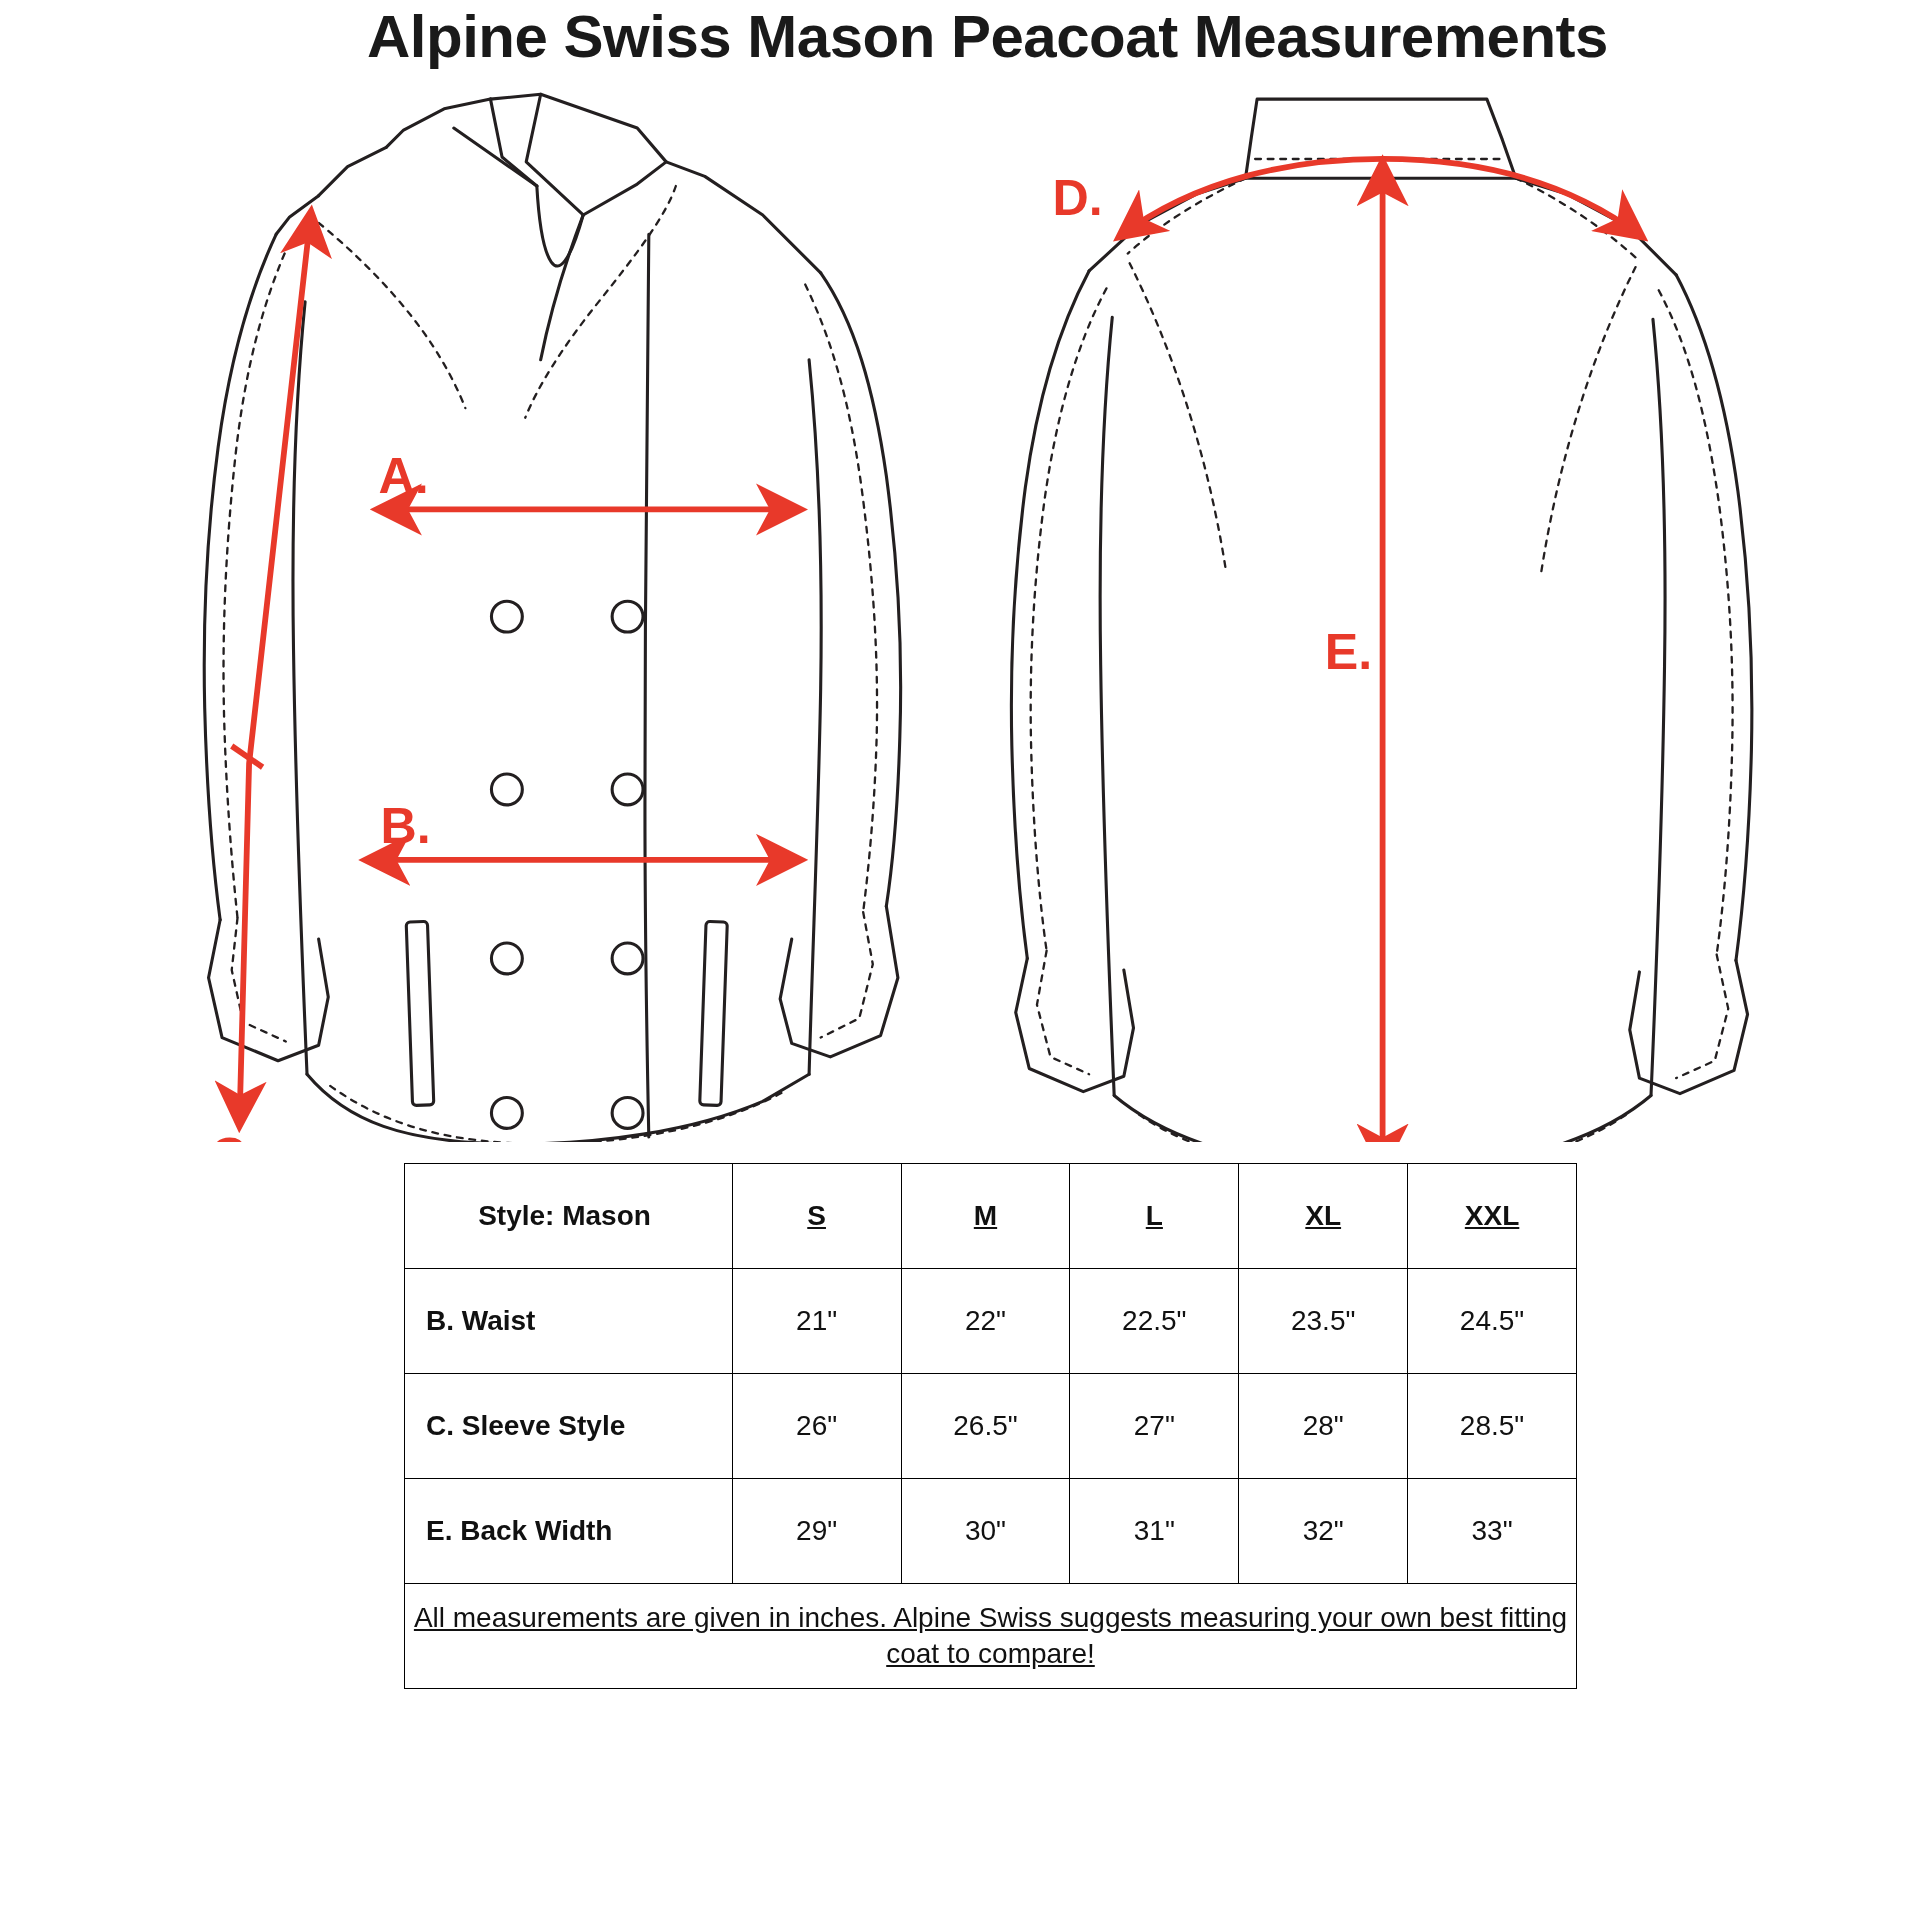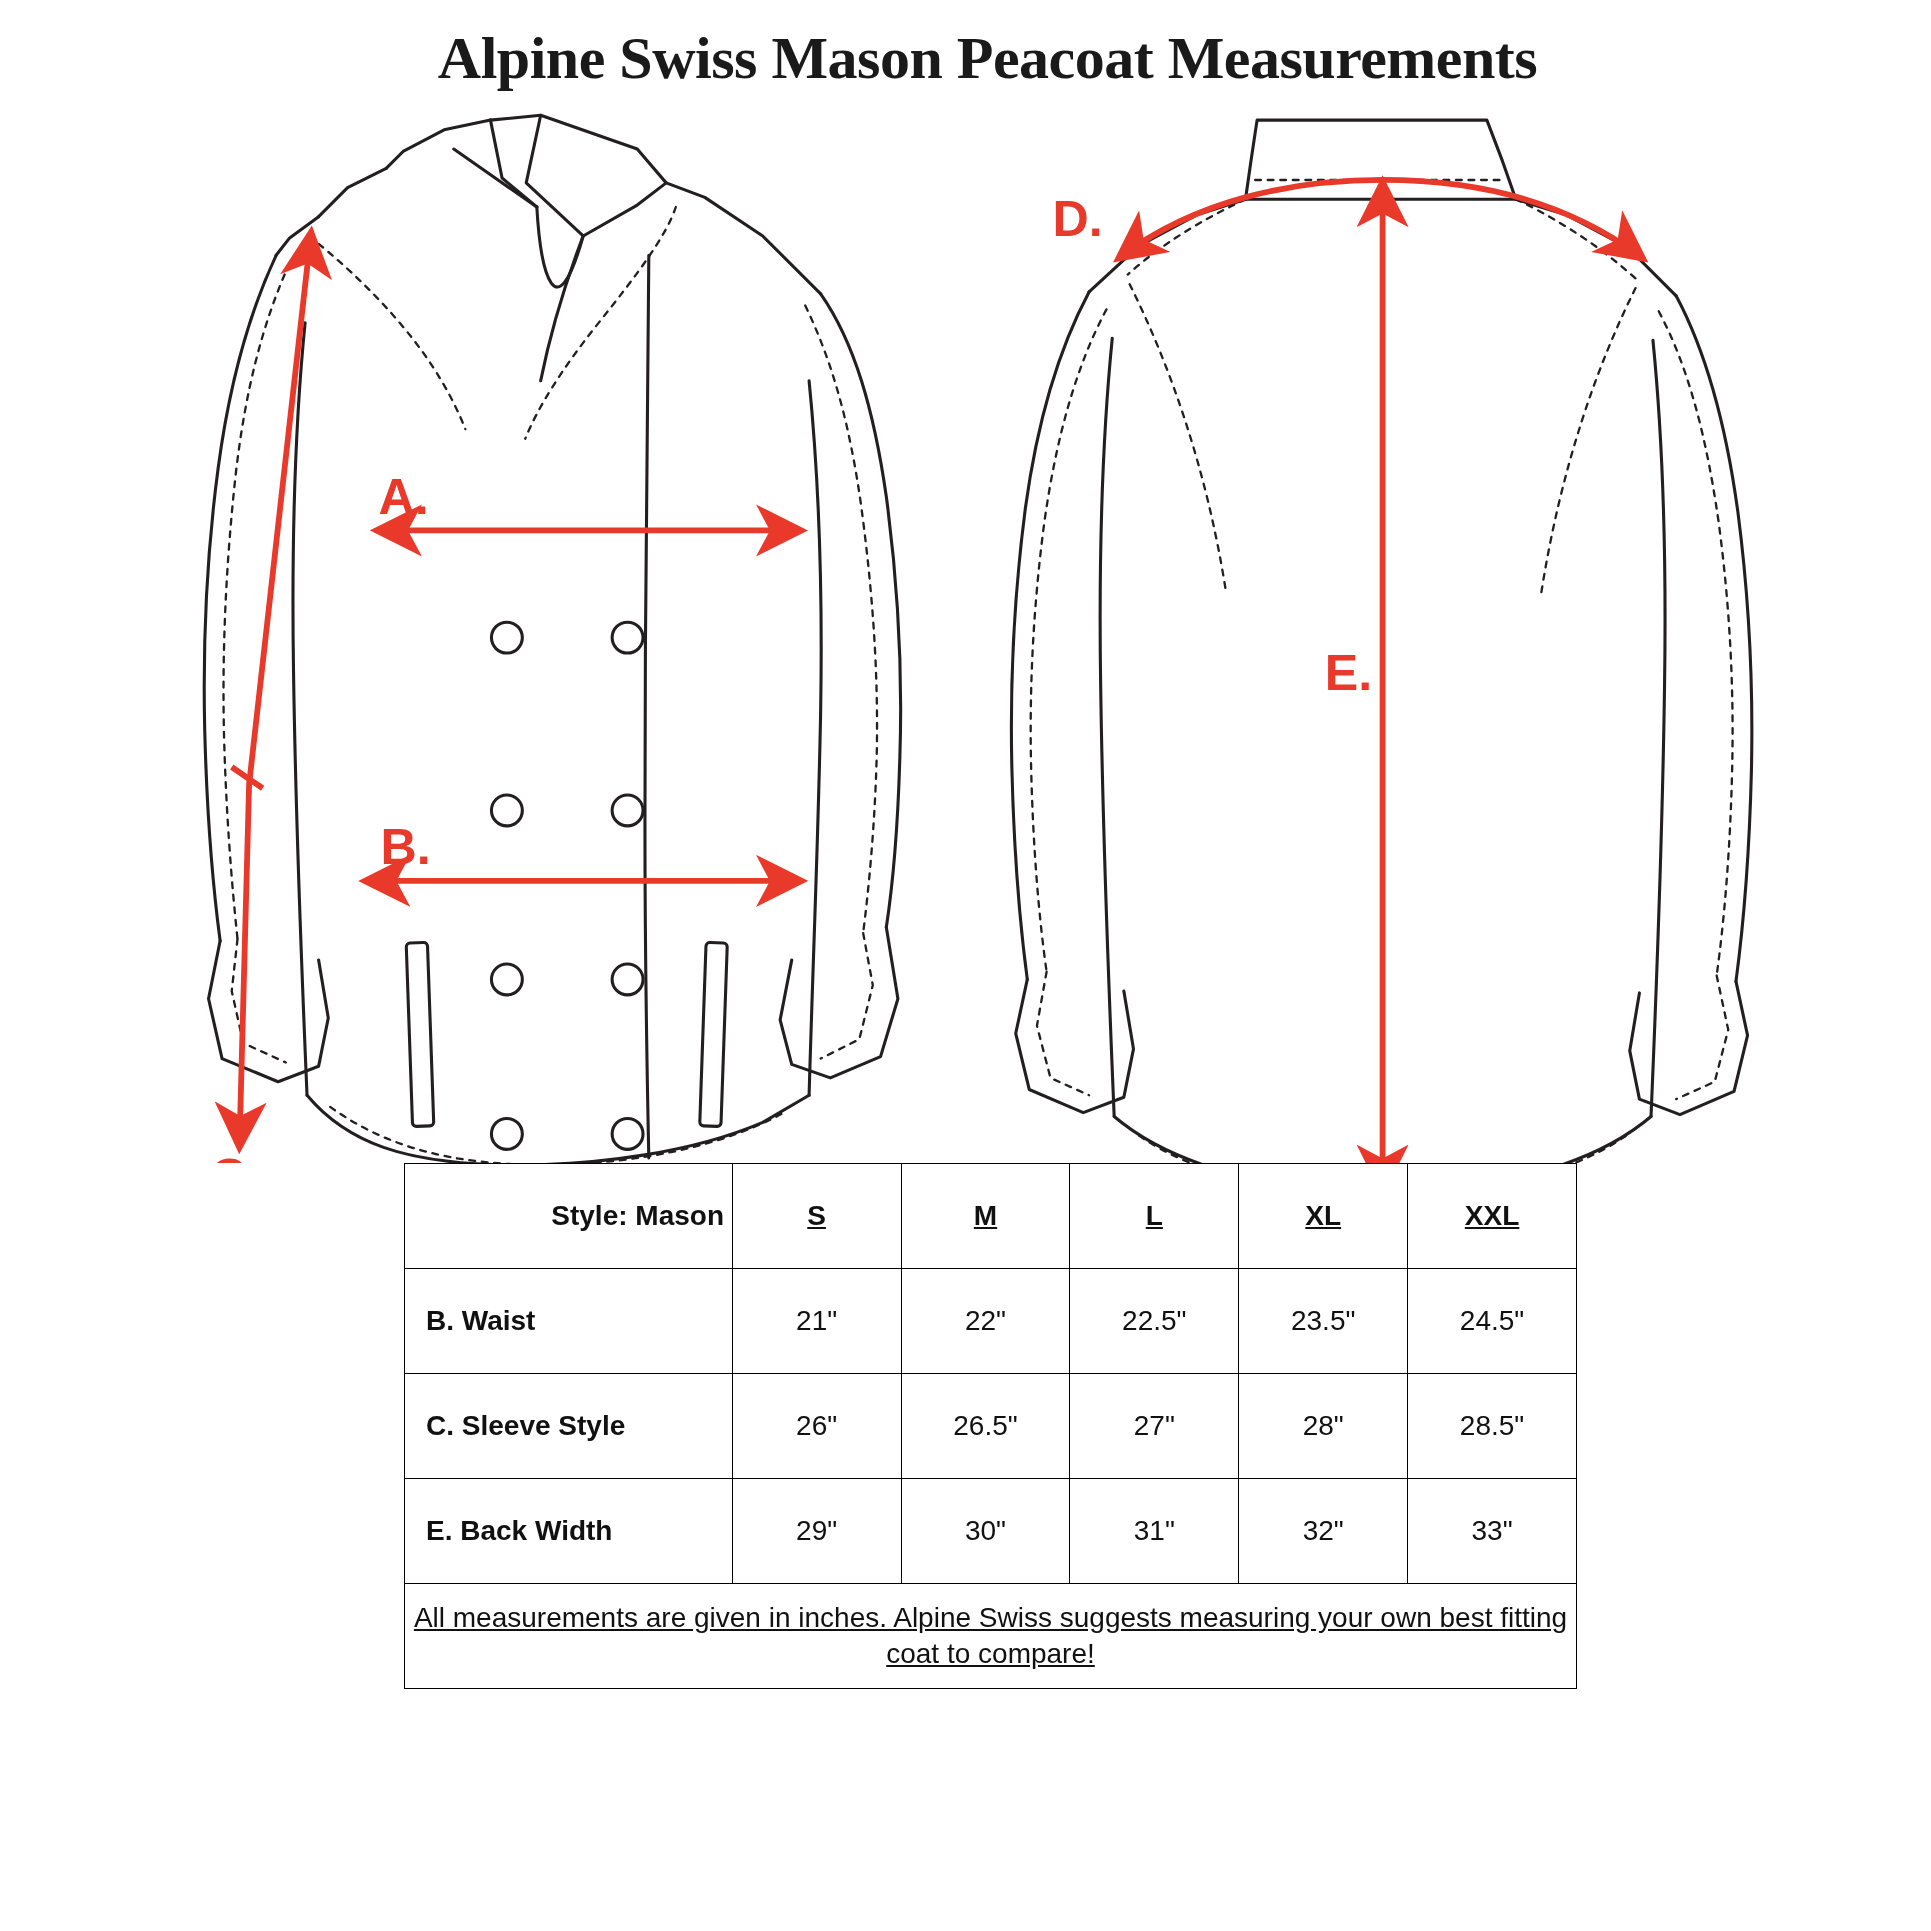--- a/index.html
+++ b/index.html
@@ -22,23 +22,23 @@
     background: #ffffff;
     box-sizing: border-box;
     padding: 0;
   }
   .title {
     text-align: center;
     font-size: 60px;
     font-weight: bold;
     letter-spacing: -0.5px;
     color: #1a1a1a;
-    padding-top: 25px;
+    padding-top: 4px;
     line-height: 1.1;
-    font-family: Liberation Serif, serif;
+    font-family: Liberation Sans, sans-serif;
     margin-left: 44px;
   }
   .diagram-area {
     position: relative;
     width: 1931px;
     height: 1072px;
   }
   .diagram-area svg {
     position: absolute;
     left: 0;
@@ -68,21 +68,21 @@
     font-weight: normal;
   }
   table.size-table th.row-head-cell,
   table.size-table td.row-head {
     text-align: left;
     padding-left: 21px;
     font-weight: bold;
     width: 319px;
   }
   table.size-table th.row-head-cell {
-    text-align: right;
+    text-align: center;
     padding-left: 0;
   }
   table.size-table th.size-col {
     font-weight: bold;
     text-decoration: underline;
   }
   td.footnote {
     font-size: 29px;
     text-align: center;
     line-height: 1.28;

